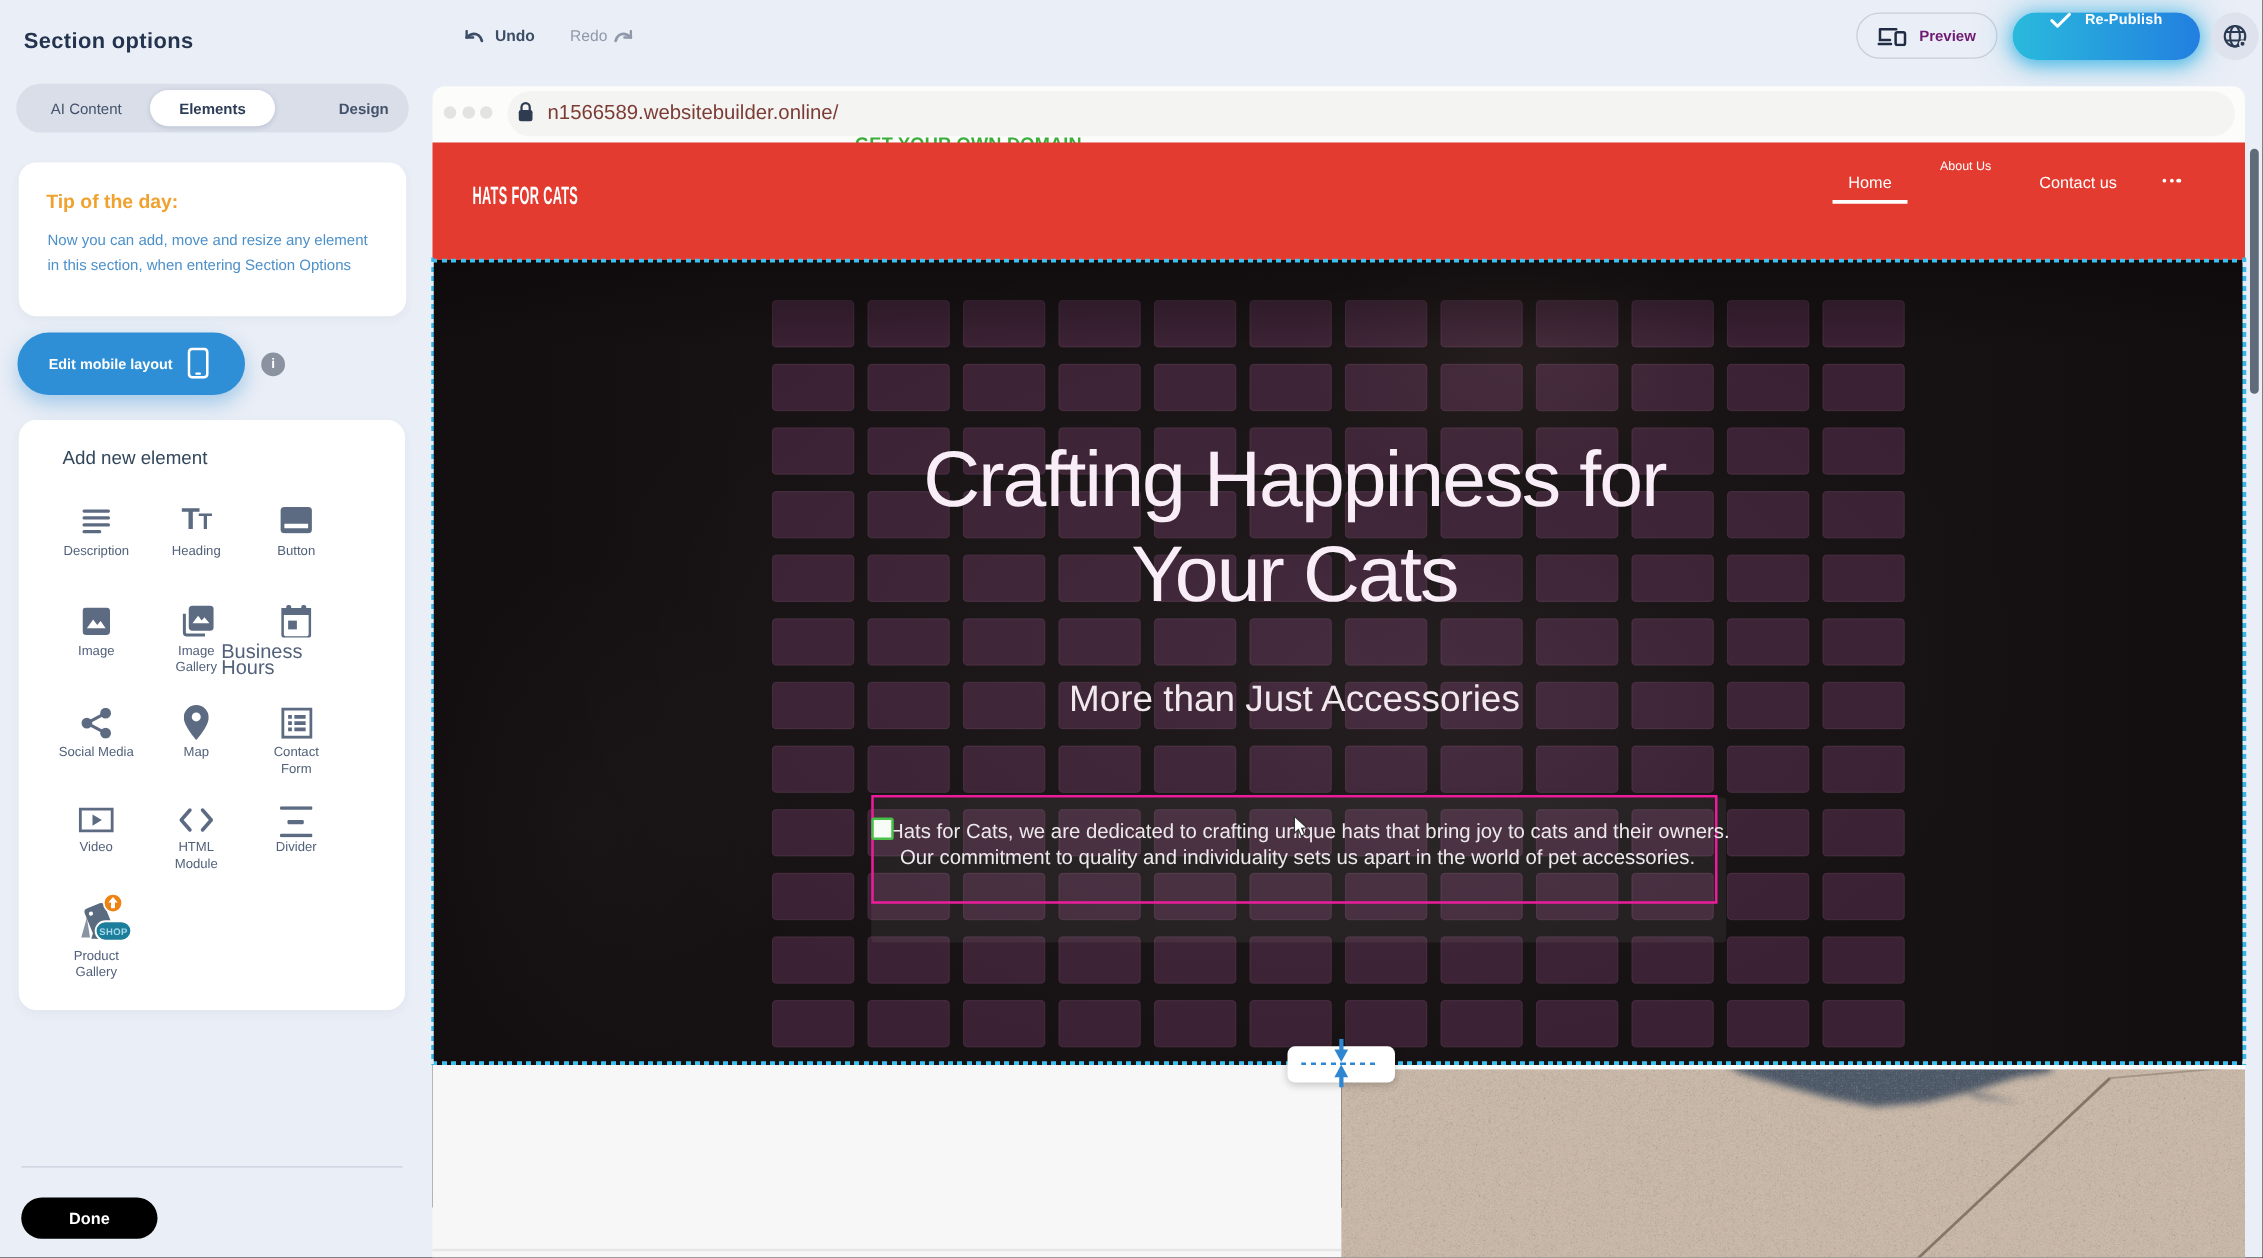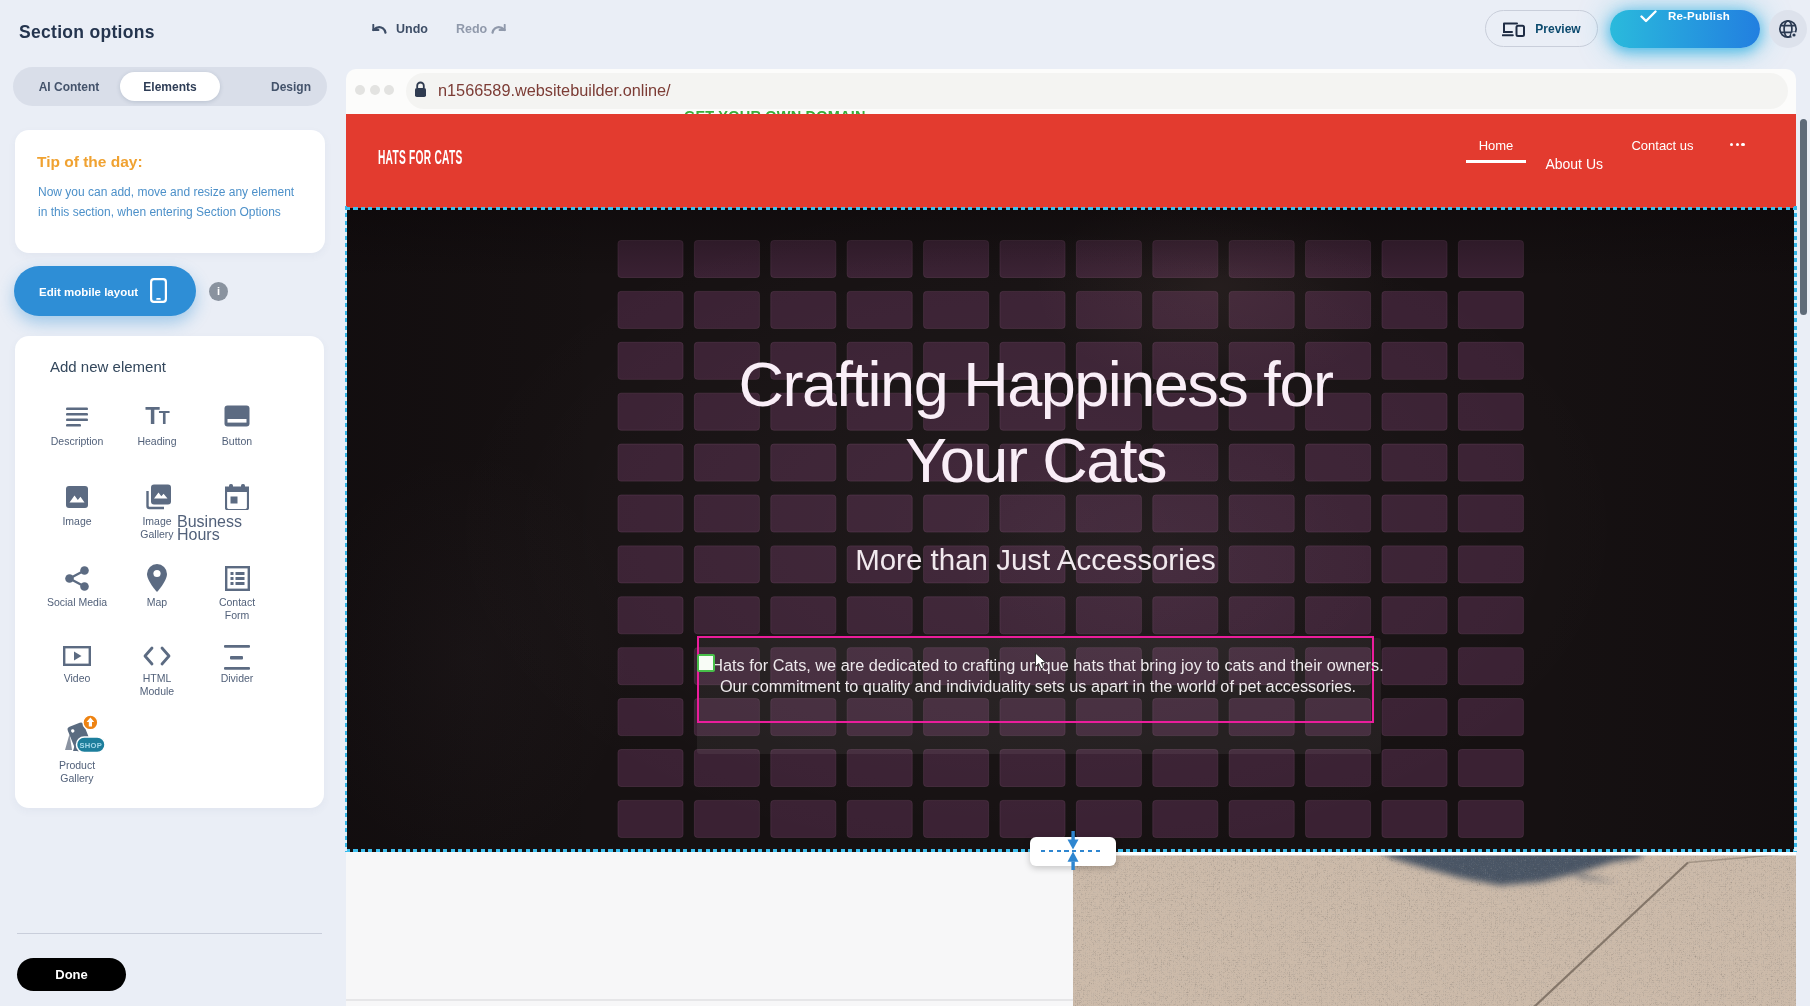--- a/index.html
+++ b/index.html
@@ -8,33 +8,33 @@
 </style></head>
 <body>
 
 <div class="abs" style="left:19px;top:21.6px;font-size:17.5px;font-weight:bold;color:#24344E;letter-spacing:.3px;">Section options</div>
 
 <svg class="abs" style="left:371px;top:24px;" width="17" height="11" viewBox="0 0 17 11">
   <path d="M2.3 0.8 L2.3 6 L7.5 6" fill="none" stroke="#3D4D66" stroke-width="1.9" stroke-linecap="round" stroke-linejoin="round"></path>
   <path d="M2.3 6 Q7.5 1.2 12 4.4 Q13.9 5.9 14.5 8.7" fill="none" stroke="#3D4D66" stroke-width="2.2" stroke-linecap="round"></path>
 </svg>
 <div class="abs" style="left:396px;top:22px;font-size:12.5px;font-weight:bold;color:#3D4D66;">Undo</div>
-<div class="abs" style="left:456px;top:22px;font-size:12.5px;font-weight:bold;color:#9099AB;">Redo</div>
+<div class="abs" style="left:456px;top:22px;font-size:12.5px;font-weight:normal;color:#9099AB;">Redo</div>
 <svg class="abs" style="left:490px;top:24px;" width="17" height="11" viewBox="0 0 17 11">
   <path d="M14.7 0.8 L14.7 6 L9.5 6" fill="none" stroke="#9099AB" stroke-width="1.9" stroke-linecap="round" stroke-linejoin="round"></path>
   <path d="M14.7 6 Q9.5 1.2 5 4.4 Q3.1 5.9 2.5 8.7" fill="none" stroke="#9099AB" stroke-width="2.2" stroke-linecap="round"></path>
 </svg>
 
 <div class="abs" style="left:1485px;top:10px;width:113px;height:37px;border:1.5px solid #C9CEDA;border-radius:19px;display:flex;align-items:center;justify-content:center;gap:9px;">
   <svg width="24" height="15" viewBox="0 0 24 15" style="margin-top:1px;">
     <path d="M2 1.4 h13 M2 1.4 v8.6 h8" fill="none" stroke="#1F2C44" stroke-width="2" stroke-linecap="round"></path>
     <path d="M0.8 13.2 h10" stroke="#1F2C44" stroke-width="2" stroke-linecap="round"></path>
     <rect x="14.5" y="3.8" width="7.5" height="10.2" rx="1.5" fill="#EAEEF6" stroke="#1F2C44" stroke-width="2"></rect>
   </svg>
-  <span style="font-size:12px;font-weight:bold;color:#0c4a6e;">Preview</span>
+  <span style="font-size:12px;font-weight:bold;color:#701a75;">Preview</span>
 </div>
 
 <div class="abs" style="left:1610px;top:10px;width:150px;height:38px;border-radius:19px;background:linear-gradient(90deg,#2ABADC,#227FE0);box-shadow:0 3px 14px 1px rgba(42,175,226,.75), 0 0 30px 4px rgba(42,175,226,.35);display:flex;align-items:flex-start;justify-content:center;gap:11px;">
   <svg width="17" height="13" viewBox="0 0 17 13">
       <path d="M1.5 6.5 L6 11 L15.5 1.5" fill="none" stroke="#fff" stroke-width="2.4" stroke-linecap="round" stroke-linejoin="round"></path>
     </svg>
   <span style="font-size:11.5px;font-weight:bold;color:#fff;letter-spacing:.2px;">Re-Publish</span>
 </div>
 
 <div class="abs" style="left:1769px;top:10px;width:38px;height:38px;border-radius:50%;background:#DDE2EC;display:flex;align-items:center;justify-content:center;">
@@ -44,21 +44,21 @@
       <ellipse cx="11" cy="11" rx="3.9" ry="8.2"></ellipse>
       <path d="M3.3 7.6 h15.4 M3.3 14.4 h15.4"></path>
     </g>
     <circle cx="17" cy="17" r="2.9" fill="#DDE2EC"></circle>
     <circle cx="17" cy="17" r="1.6" fill="#2A3A52"></circle>
   </svg>
 </div>
 
 <div class="abs" style="left:13px;top:67px;width:314px;height:39px;background:#D9DEE9;border-radius:20px;"></div>
 <div class="abs" style="left:120px;top:72px;width:100px;height:29px;background:#fff;border-radius:15px;box-shadow:0 1px 4px rgba(40,60,90,.18);"></div>
-<div class="abs" style="left:19px;top:80px;width:100px;text-align:center;font-size:12px;font-weight:bold;color:#44536B;">AI Content</div>
+<div class="abs" style="left:19px;top:80px;width:100px;text-align:center;font-size:12px;font-weight:normal;color:#44536B;">AI Content</div>
 <div class="abs" style="left:120px;top:80px;width:100px;text-align:center;font-size:12px;font-weight:bold;color:#2E3D56;">Elements</div>
 <div class="abs" style="left:221px;top:80px;width:100px;text-align:center;font-size:12px;font-weight:bold;color:#44536B;margin-left:20px;">Design</div>
 
 <div class="abs" style="left:15px;top:130px;width:310px;height:123px;background:#fff;border-radius:14px;box-shadow:0 3px 8px rgba(60,80,120,.05);"></div>
 <div class="abs" style="left:37px;top:153px;font-size:15.5px;font-weight:bold;color:#F0A231;">Tip of the day:</div>
 <div class="abs" style="left:38px;top:182px;font-size:12px;line-height:20.4px;color:#4C90C9;white-space:nowrap;">Now you can add, move and resize any element<br>in this section, when entering Section Options</div>
 
 <div class="abs" style="left:14px;top:266px;width:182px;height:50px;background:#2E8ED6;border-radius:25px;box-shadow:0 7px 16px rgba(46,142,214,.38);"></div>
 <div class="abs" style="left:39px;top:286px;font-size:11.5px;font-weight:bold;color:#fff;">Edit mobile layout</div>
 <svg class="abs" style="left:150px;top:278px;" width="17" height="25" viewBox="0 0 17 25">
@@ -208,21 +208,21 @@
   <path d="M3.2 7 V4.8 a3.3 3.3 0 0 1 6.6 0 V7" fill="none" stroke="#2F3B50" stroke-width="1.8"></path>
   <rect x="1" y="7" width="11" height="9" rx="1.8" fill="#2F3B50"></rect>
 </svg>
 <div class="abs" style="left:438px;top:81px;font-size:16.3px;color:#7C3C35;">n1566589.websitebuilder.online/</div>
 <div class="abs" style="left:684px;top:82px;font-size:14.5px;font-weight:bold;color:#3AAD3B;letter-spacing:.2px;margin-top:26px;">GET YOUR OWN DOMAIN</div>
 
 <div class="abs" style="left:346px;top:113.5px;width:1450px;height:94.5px;background:#E33B2F;"></div>
 <div class="abs" style="left:378px;top:146.2px;font-size:20px;font-weight:bold;color:#fff;letter-spacing:.5px;transform:scaleX(0.51);transform-origin:0 0;white-space:nowrap;">HATS FOR CATS</div>
 <div class="abs" style="left:1466px;top:138px;width:60px;text-align:center;font-size:13px;color:#fff;">Home</div>
 <div class="abs" style="left:1466px;top:160px;width:60px;height:3px;background:#fff;"></div>
-<div class="abs" style="left:1542px;top:156px;width:61px;text-align:right;font-size:14px;color:#fff;white-space:nowrap;">About Us</div>
+<div class="abs" style="left:1542px;top:128px;width:61px;text-align:center;font-size:10px;color:#fff;white-space:nowrap;">About Us</div>
 <div class="abs" style="left:1630px;top:138px;width:65px;text-align:center;font-size:13px;color:#fff;white-space:nowrap;">Contact us</div>
 <div class="abs" style="left:1730px;top:143px;display:flex;gap:2.5px;">
   <div style="width:3.2px;height:3.2px;border-radius:50%;background:#fff;"></div>
   <div style="width:3.2px;height:3.2px;border-radius:50%;background:#fff;"></div>
   <div style="width:3.2px;height:3.2px;border-radius:50%;background:#fff;"></div>
 </div>
 
 <div class="abs" style="left:346px;top:208px;width:1450px;height:758px;background:#161112;overflow:hidden;">
   <svg class="abs" style="left:0;top:0;" width="1450" height="643" viewBox="0 0 1450 643">
     <g fill="#3A2133" stroke="#59394F" stroke-opacity="0.5" stroke-width="1">

